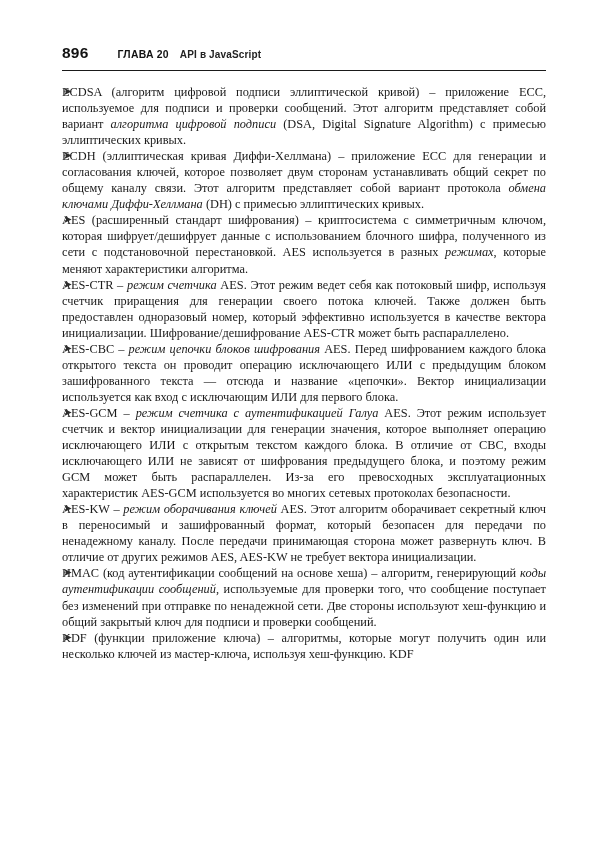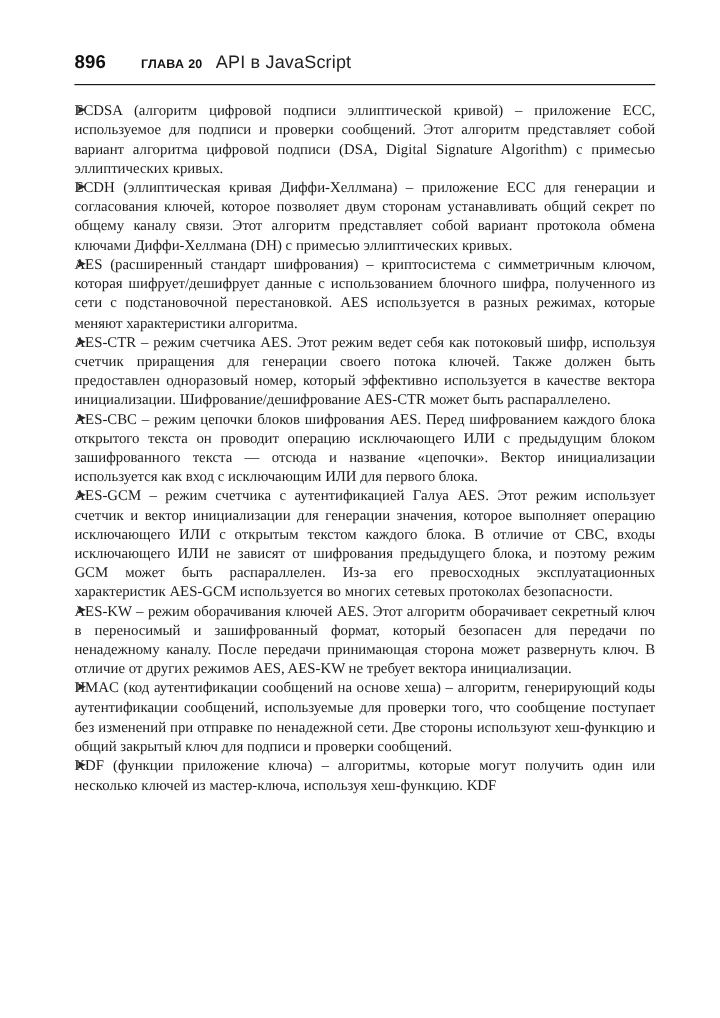--- a/index.html
+++ b/index.html
@@ -39,22 +39,22 @@
     margin-right: 29px;
   }
   .chapter-label {
     font-size: 10.4px;
     font-weight: bold;
     letter-spacing: 0.25px;
     color: #111;
     margin-right: 11px;
   }
   .chapter-title {
-    font-size: 15px;
-    font-weight: normal;
+    font-size: 10px;
+    font-weight: bold;
     letter-spacing: 0.15px;
     color: #222;
   }
   .header-rule {
     position: absolute;
     left: 62px;
     top: 70px;
     width: 484px;
     height: 1.4px;
     background: #1a1a1a;
@@ -98,20 +98,21 @@
     width: 20px;
     font-size: 11px;
     line-height: 16.05px;
     color: #2b2b2b;
     font-family: "DejaVu Sans", sans-serif;
   }
   .term {
     font-weight: normal;
   }
   .it {
+    font-style: italic;
     margin-top: 28px;
   }
 </style>
 </head>
 <body>
 
 <div class="page">
 
   <div class="header">
     <span class="folio">896</span>

